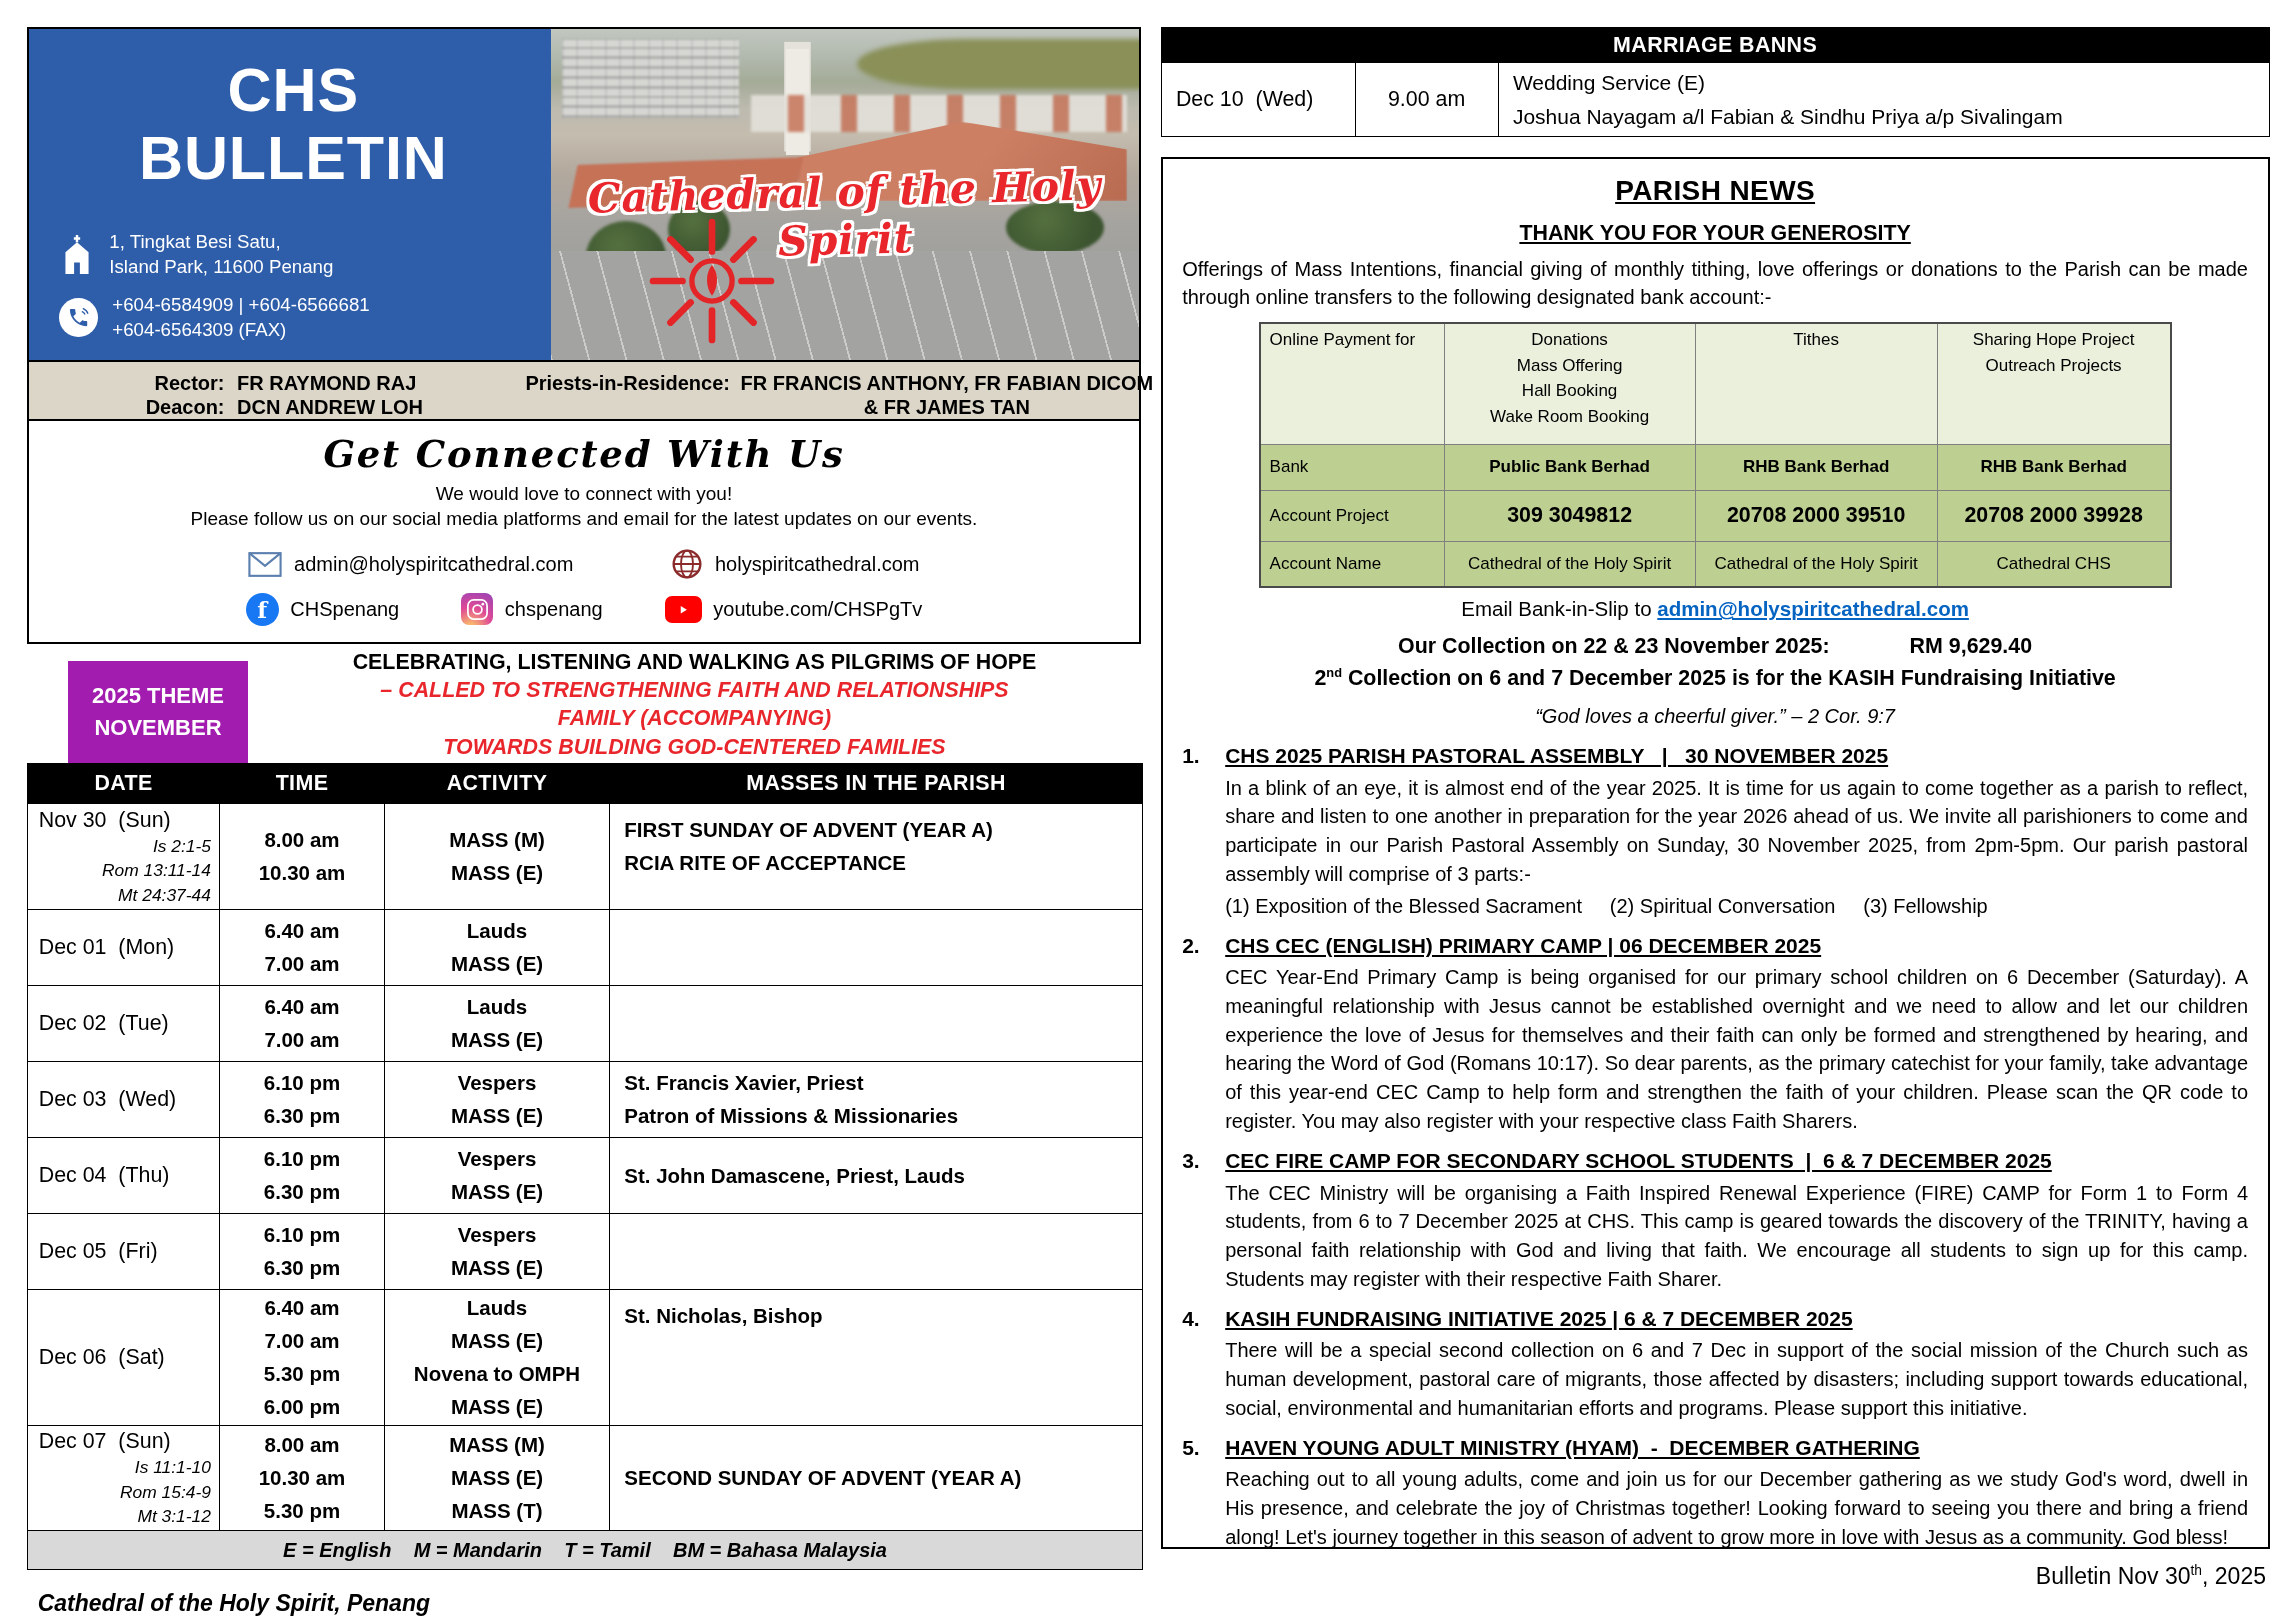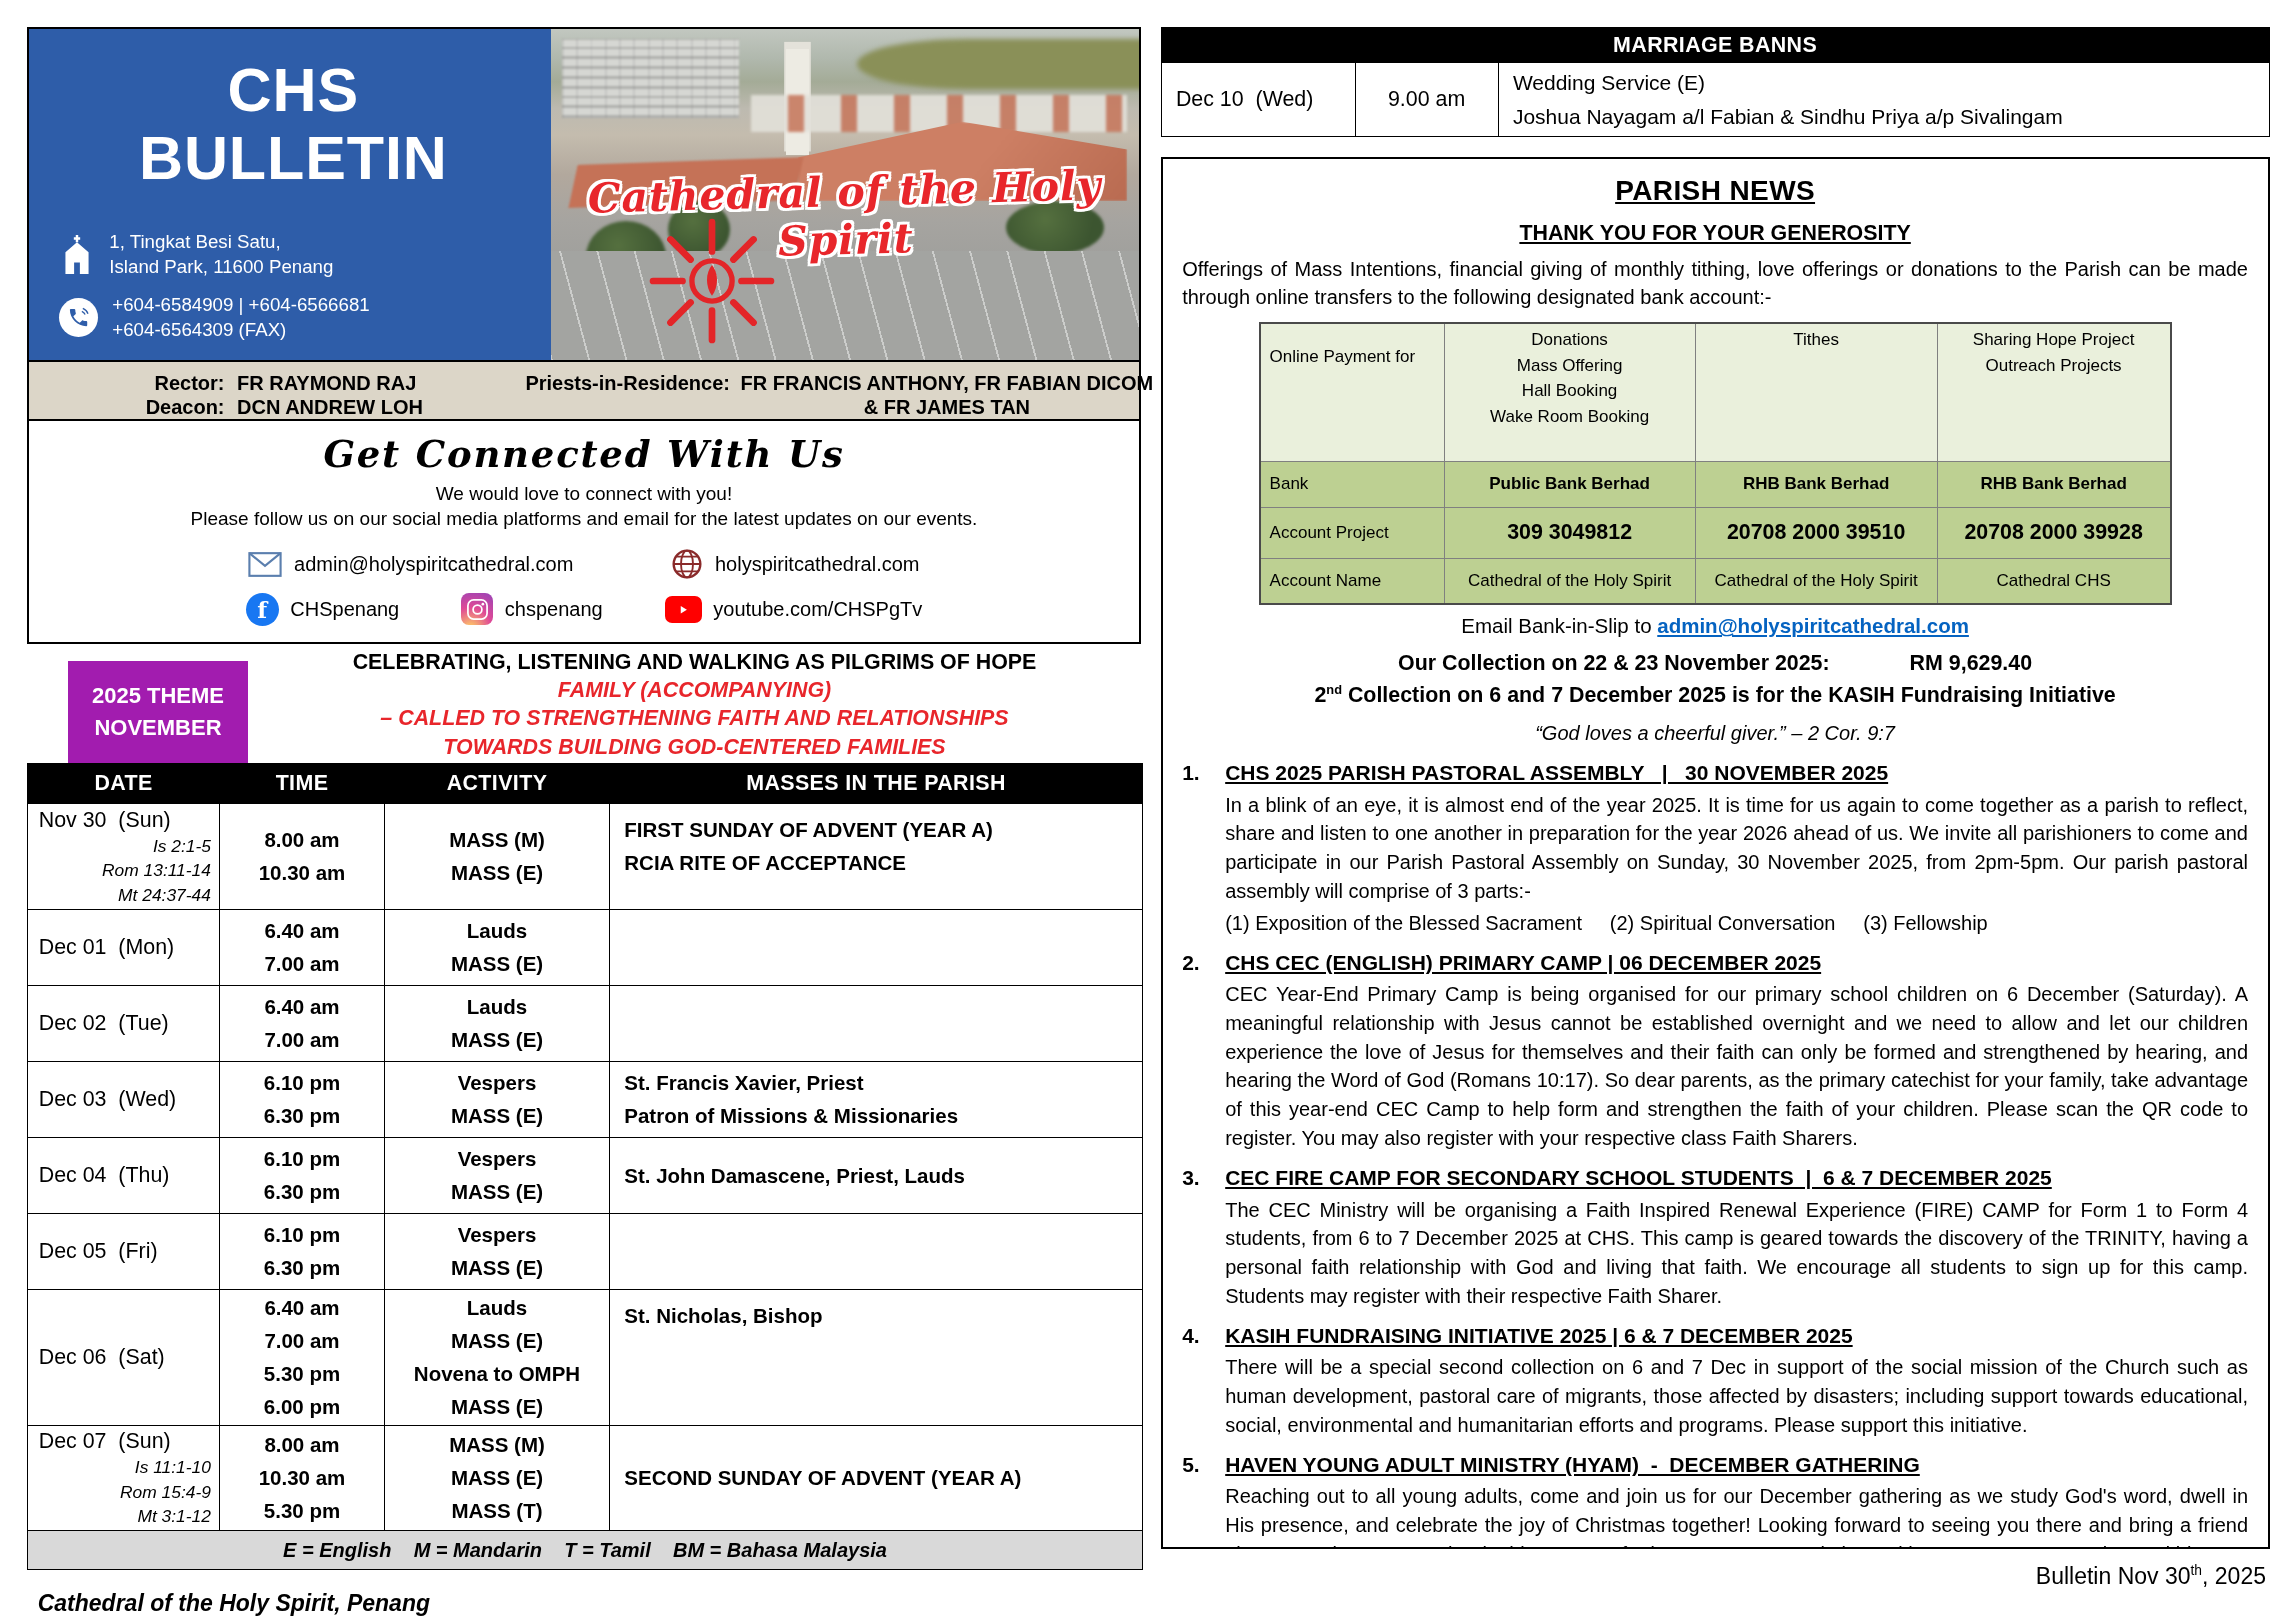--- a/index.html
+++ b/index.html
@@ -96,21 +96,21 @@
   .pn-title{text-align:center;font-size:28px;font-weight:700;text-decoration:underline;margin:3.6px 0 14.3px;letter-spacing:0.4px;}
   .gen-head{text-align:center;font-size:21.4px;font-weight:700;text-decoration:underline;margin-bottom:9px;}
   .gen-body{font-size:20px;line-height:1.42;text-align:justify;}
 
   .bank-table{border-collapse:collapse;margin:10.7px auto 9px;border:2.7px solid #4a4a4a;}
   .bank-table td{border:1.3px solid #808080;font-size:17px;padding:2.7px 9px;}
   .bank-label{width:165px;text-align:left;}
   .bank-cell{text-align:center;}
   .bank-c1{width:232px;} .bank-c2{width:223px;} .bank-c3{width:214px;}
   tr.bank-light td{background:#eaf0dc;vertical-align:top;line-height:1.5;height:114px;}
-  tr.bank-light td.bank-label{padding-top:20px;}
+  tr.bank-light td.bank-label{padding-top:3px;}
   tr.bank-dark td{background:#bdd092;vertical-align:middle;}
   tr.bank-row-bank td{height:39px;}
   tr.bank-row-num td{height:45px;}
   tr.bank-row-num td.bank-cell{font-size:21.4px;}
   tr.bank-row-name td{height:39px;}
   .bank-bold{font-weight:700;}
 
   .slip-line{text-align:center;font-size:20.5px;margin:9px 0 12.5px;}
   .slip-link{color:#0563c1;font-weight:700;text-decoration:underline;}
   .coll1{display:flex;justify-content:center;gap:80px;font-weight:700;font-size:21.4px;}
@@ -257,22 +257,22 @@
       </div>
     </div>
 
     <div class="theme">
       <div class="theme-box">
         <div>2025 THEME</div>
         <div>NOVEMBER</div>
       </div>
       <div class="theme-text">
         <div>CELEBRATING, LISTENING AND WALKING AS PILGRIMS OF HOPE</div>
+        <div class="theme-red">– CALLED TO STRENGTHENING FAITH AND RELATIONSHIPS</div>
         <div class="theme-red">FAMILY (ACCOMPANYING)</div>
-        <div class="theme-red">– CALLED TO STRENGTHENING FAITH AND RELATIONSHIPS</div>
         <div class="theme-red">TOWARDS BUILDING GOD-CENTERED FAMILIES</div>
       </div>
     </div>
 
     <table class="schedule">
       <colgroup>
           <col style="width:192px">
           <col style="width:165px">
           <col style="width:225px">
           <col style="width:533px">

